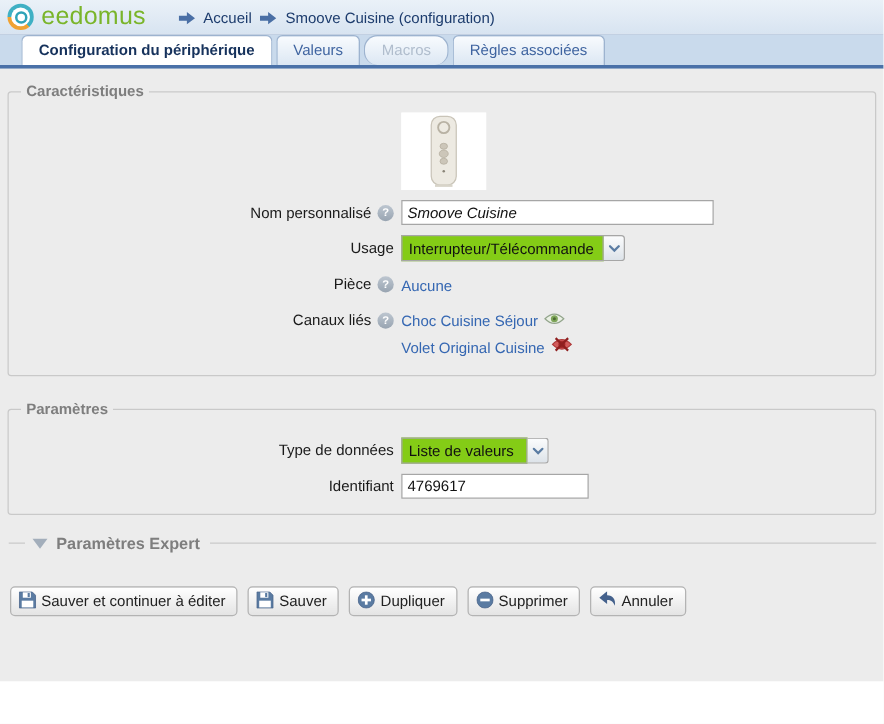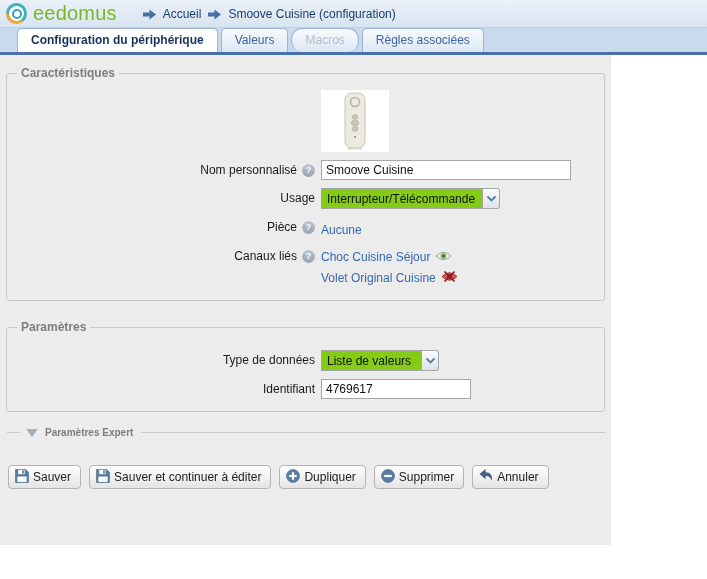--- a/index.html
+++ b/index.html
@@ -32,21 +32,21 @@
   .tab {
     border: 1px solid #9db3cf; border-bottom: none; border-radius: 5px 5px 0 0;
     padding: 4px 13px 0 13px; font-size: 12px; color: #3f64a0; cursor: pointer;
     background: linear-gradient(#f8fbfe, #dce7f3); white-space: nowrap;
   }
   .tab.active { background: #fff; color: #16325c; font-weight: bold; }
   .tab.disabled { color: #b0bdcd; border-radius: 11px; }
   .tabline { position: absolute; top: 52px; left: 0; width: 707px; height: 3px; background: #4a71a8; }
 
   
-  .content { position: absolute; top: 55px; left: 0; width: 611px; height: 490px; background: #ececec; }
+  .content { position: absolute; top: 55px; left: 0; width: 707px; height: 490px; background: #ececec; }
 
   fieldset.box {
     border: 1px solid #c9c9c9; border-radius: 3px;
     margin: 11px 6px 0 6px; padding: 2px 8px 10px 8px;
   }
   fieldset.box legend { color: #7e7e7e; font-weight: bold; font-size: 12px; padding: 0 4px; margin-left: 2px; }
 
   .form-row { display: flex; align-items: flex-start; margin-top: 8px; }
   .label-cell { width: 300px; display: flex; justify-content: flex-end; align-items: center; gap: 5px; padding-top: 3px; flex: 0 0 auto; }
   .label-text { color: #1a1a1a; font-size: 12px; white-space: nowrap; }
@@ -59,21 +59,21 @@
     display: inline-flex; align-items: center; justify-content: center; cursor: pointer;
   }
   .help-icon::after { content: "?"; }
 
   .img-box { width: 68px; height: 62px; background: #fff; }
 
   .text-input {
     border: 1px solid #a6a6a6; background: #fff; height: 20px;
     padding: 1px 4px; font-family: "Liberation Sans", sans-serif; font-size: 12px; color: #111;
   }
-  .w-name { width: 250px; }
+  .w-name { width: 250px; font-style: italic; }
   .w-id { width: 150px; }
   textarea.notes {
     border: 1px solid #a6a6a6; background: #fff; width: 250px; height: 55px;
     font-family: "Liberation Sans", sans-serif; font-size: 12px; resize: none;
   }
 
   .combo { display: inline-flex; align-items: stretch; }
   .combo-box {
     border: 1px solid #a6a6a6; background: #84cc16; height: 21px;
     display: flex; align-items: center; padding: 0 5px; font-size: 12px; color: #111; white-space: nowrap;
@@ -87,21 +87,21 @@
   .w-type { width: 101px; }
 
   .link { color: #3567b2; font-size: 12px; text-decoration: none; cursor: pointer; }
   .channel-row { display: flex; align-items: center; gap: 5px; margin-bottom: 3px; }
 
   
   .expert-row { margin: 15px 6px 0 7px; display: flex; align-items: center; }
   .expert-dash { width: 13px; height: 1px; background: #c9c9c9; }
   .expert-tri { width: 0; height: 0; border-left: 6px solid transparent; border-right: 6px solid transparent;
     border-top: 8px solid #a3aebb; margin: 0 7px 0 6px; cursor: pointer; }
-  .expert-label { color: #7e7e7e; font-weight: bold; font-size: 10px; white-space: nowrap; }
+  .expert-label { color: #7e7e7e; font-weight: bold; font-size: 13px; white-space: nowrap; }
   .expert-line { flex: 1; height: 1px; background: #c9c9c9; margin-left: 8px; }
 
   
   .buttons { display: flex; gap: 8px; margin: 27px 0 0 8px; }
   .btn {
     display: inline-flex; align-items: center; gap: 4px; cursor: pointer;
     border: 1px solid #b3b3b3; border-radius: 4px; height: 24px; padding: 0 9px 0 6px;
     background: linear-gradient(#ffffff, #e4e4e4);
     font-family: "Liberation Sans", sans-serif; font-size: 12px; color: #222;
   }
@@ -272,32 +272,32 @@
     <div class="buttons">
       <button class="btn">
         <span>
           <svg width="14" height="14" viewBox="0 0 13 13">
             <path d="M0.5 0.5 H10 L12.5 3 V12.5 H0.5 Z" fill="#5a7ba2" stroke="#49648a" stroke-width="0.6"></path>
             <rect x="3" y="0.8" width="6" height="4" fill="#fff"></rect>
             <rect x="6.6" y="1.3" width="1.6" height="3" fill="#5a7ba2"></rect>
             <rect x="2.2" y="7" width="8.6" height="5" fill="#fff"></rect>
           </svg>
         </span>
-        <span>Sauver</span>
+        <span>Sauver et continuer à éditer</span>
       </button>
       <button class="btn">
         <span>
           <svg width="14" height="14" viewBox="0 0 13 13">
             <path d="M0.5 0.5 H10 L12.5 3 V12.5 H0.5 Z" fill="#5a7ba2" stroke="#49648a" stroke-width="0.6"></path>
             <rect x="3" y="0.8" width="6" height="4" fill="#fff"></rect>
             <rect x="6.6" y="1.3" width="1.6" height="3" fill="#5a7ba2"></rect>
             <rect x="2.2" y="7" width="8.6" height="5" fill="#fff"></rect>
           </svg>
         </span>
-        <span>Sauver et continuer à éditer</span>
+        <span>Sauver</span>
       </button>
       <button class="btn">
         <span>
           <svg width="14" height="14" viewBox="0 0 13 13">
             <circle cx="6.5" cy="6.5" r="6" fill="#5a7ba2" stroke="#49648a" stroke-width="0.6"></circle>
             <rect x="5.5" y="3" width="2" height="7" fill="#fff"></rect>
             <rect x="3" y="5.5" width="7" height="2" fill="#fff"></rect>
           </svg>
         </span>
         <span>Dupliquer</span>

